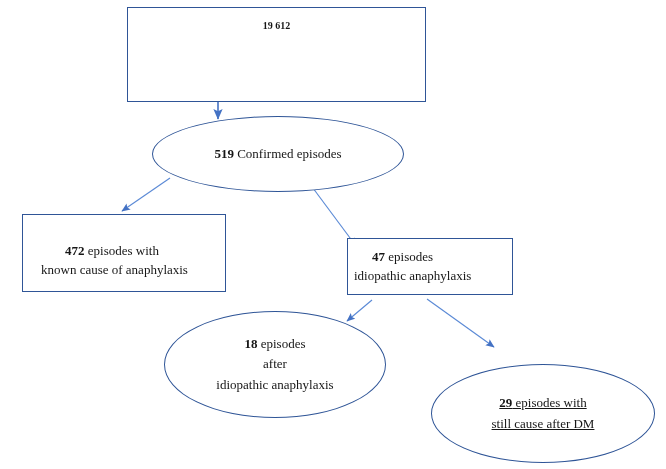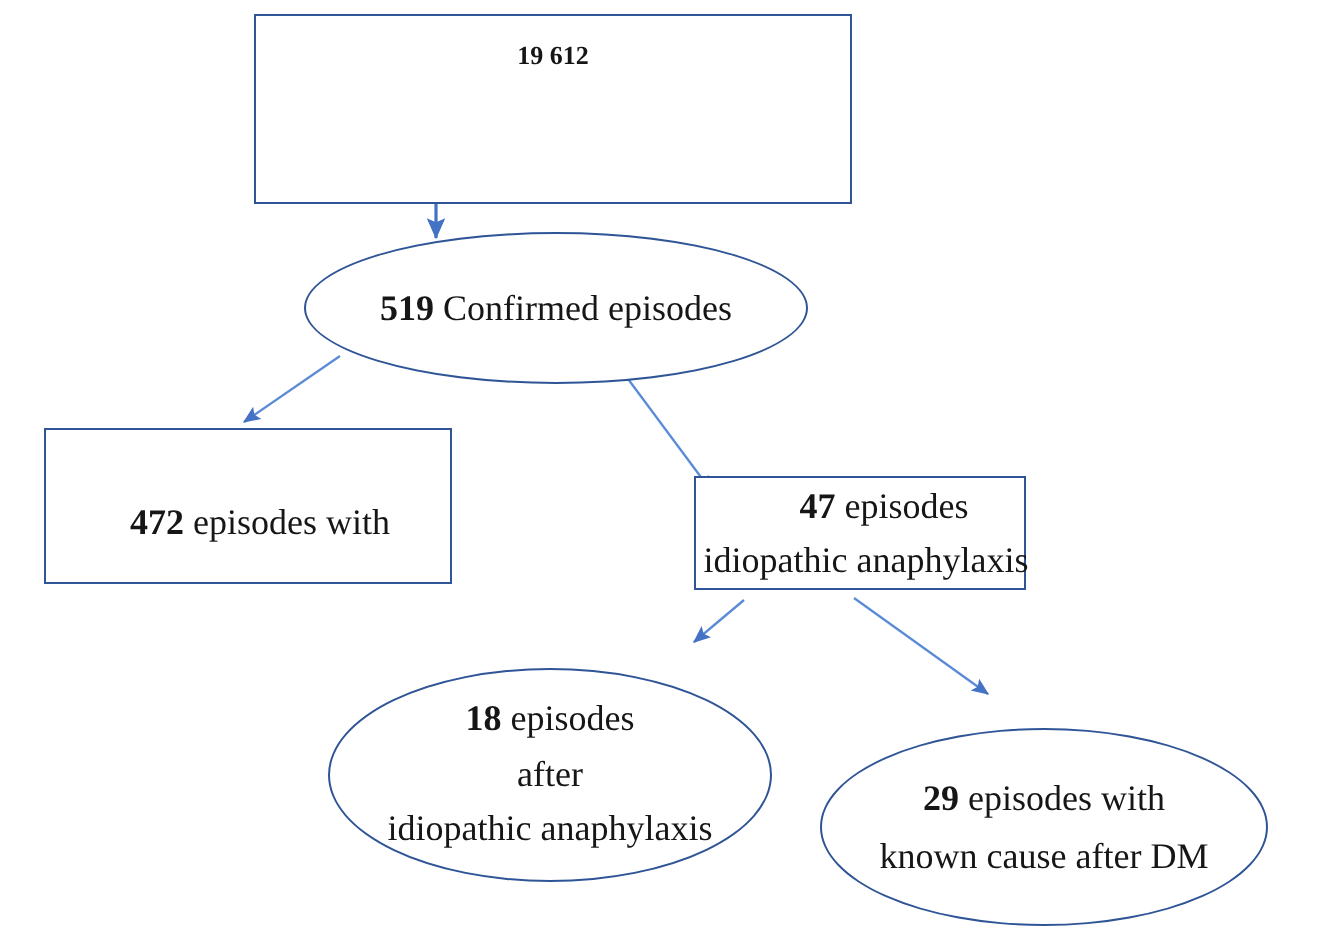--- a/index.html
+++ b/index.html
@@ -39,53 +39,53 @@
     border-radius: 0;
   }
   .node.ellipse {
     border: 1.6px solid #2f5597;
     border-radius: 50%;
   }
   .line {
     display: block;
     white-space: nowrap;
     line-height: 1.45;
-    font-size: 18px;
+    font-size: 13px;
   }
   .line b {
     font-weight: bold;
   }
   
   #node-top {
     left: 127px; top: 7px; width: 299px; height: 95px;
     justify-content: flex-start;
     padding-top: 11px;
   }
-  #node-top .line { font-size: 13px; }
+  #node-top .line { font-size: 10px; }
   #node-confirmed {
     left: 152px; top: 116px; width: 252px; height: 76px;
   }
   #node-known-cause {
     left: 22px; top: 214px; width: 204px; height: 78px;
     align-items: flex-start;
     padding-left: 18px;
   }
   #node-known-cause .line:first-child { padding-left: 24px; margin-top: 16px; }
   #node-idiopathic {
     left: 347px; top: 238px; width: 166px; height: 57px;
-    align-items: center;
+    align-items: flex-start;
     padding-left: 6px;
   }
   #node-idiopathic .line:first-child { padding-left: 18px; }
   #node-still-idiopathic {
-    left: 164px; top: 334px; width: 222px; height: 107px;
+    left: 164px; top: 311px; width: 222px; height: 107px;
   }
   #node-still-idiopathic .line { line-height: 1.55; }
   #node-after-dm {
-    left: 410px; top: 364px; width: 224px; height: 99px;
+    left: 431px; top: 364px; width: 224px; height: 99px; text-decoration: underline;
   }
   #node-after-dm .line { line-height: 1.6; }
 </style>
 </head>
 <body>
 
 <div id="canvas">
 
   <svg class="edges" viewBox="0 0 666 469">
     <defs>
@@ -113,31 +113,32 @@
       <b>19 612</b>
     </span>
   </div>
 
   <div class="node ellipse" id="node-confirmed">
     <span class="line"><b>519</b><span> Confirmed episodes</span></span>
   </div>
 
   <div class="node box" id="node-known-cause">
     <span class="line"><b>472</b><span> episodes with</span></span>
+    <span class="line">known cause of anaphylaxis</span>
   </div>
 
   <div class="node box" id="node-idiopathic">
     <span class="line"><b>47</b><span> episodes</span></span>
     <span class="line">idiopathic anaphylaxis</span>
   </div>
 
   <div class="node ellipse" id="node-still-idiopathic">
     <span class="line"><b>18</b><span> episodes</span></span>
     <span class="line">after</span>
     <span class="line">idiopathic anaphylaxis</span>
   </div>
 
   <div class="node ellipse" id="node-after-dm">
     <span class="line"><b>29</b><span> episodes with</span></span>
-    <span class="line">known cause after DM</span>
+    <span class="line">still cause after DM</span>
   </div>
 
 </div>
 
 </body></html>

